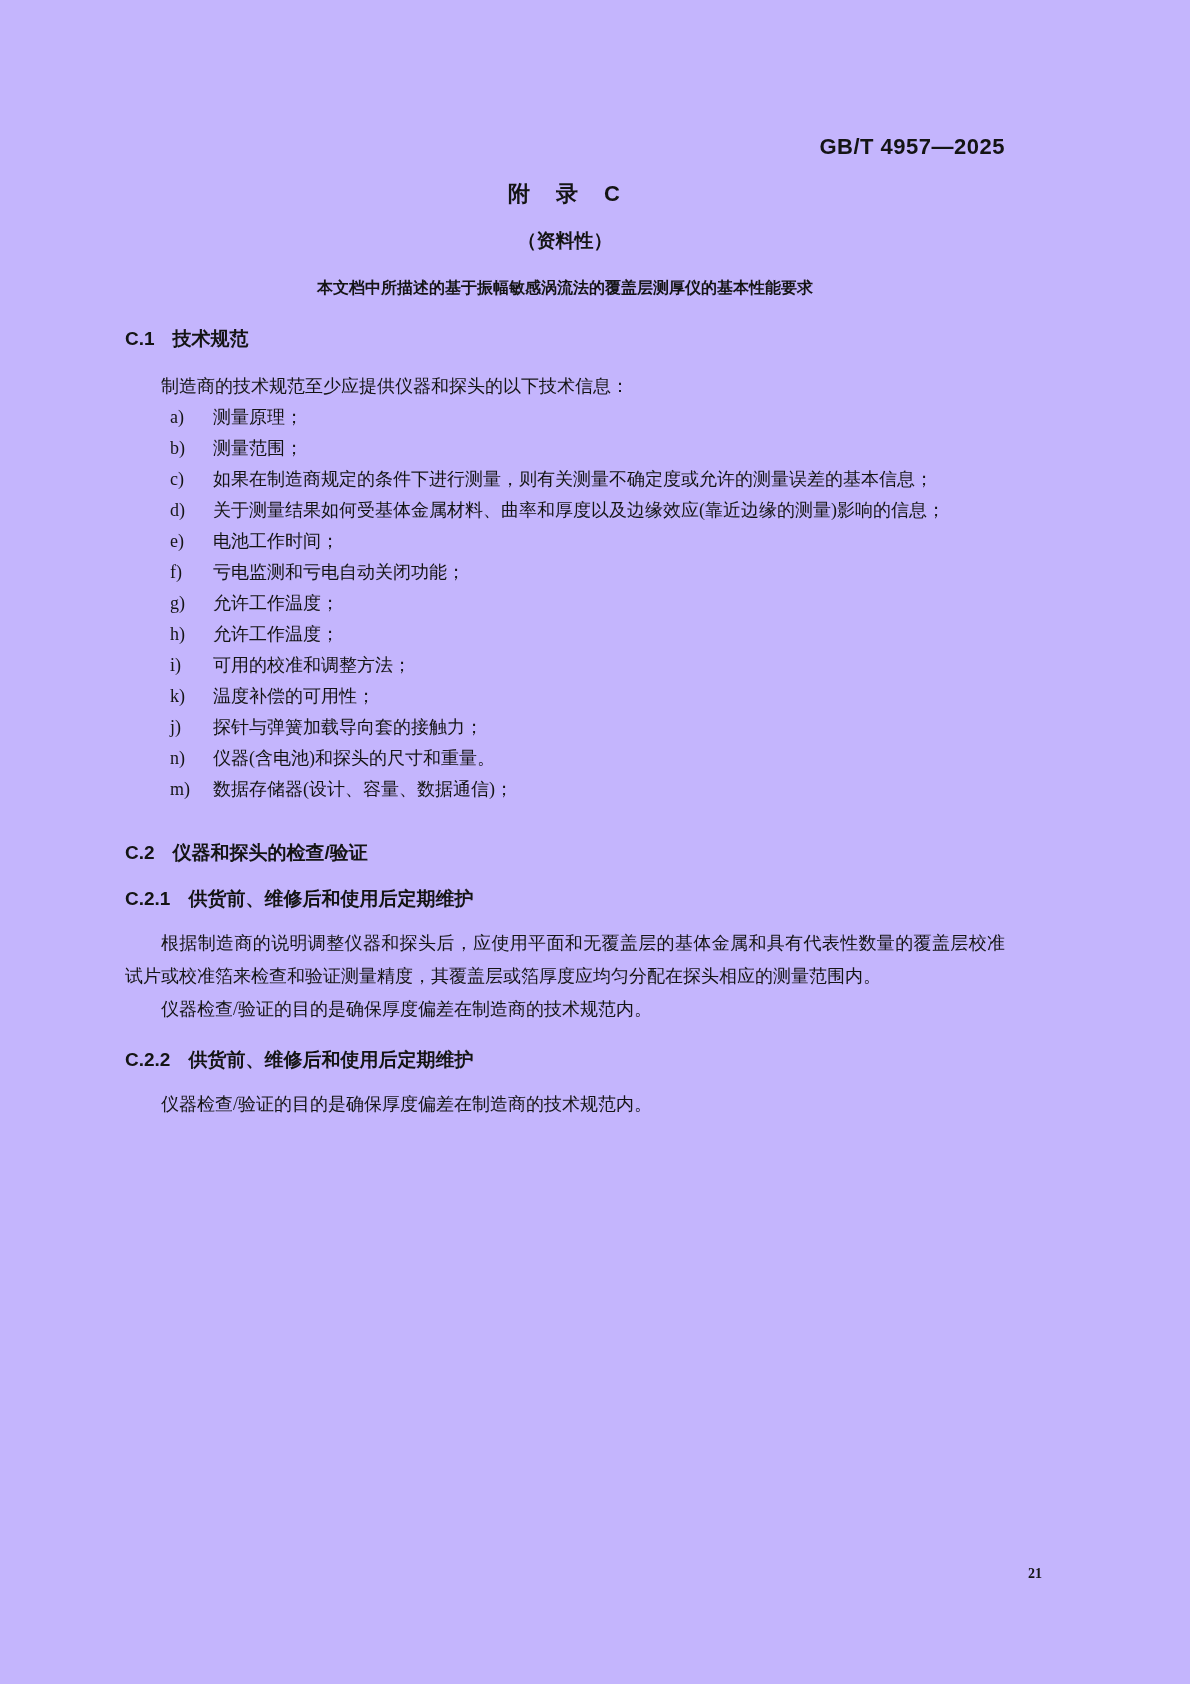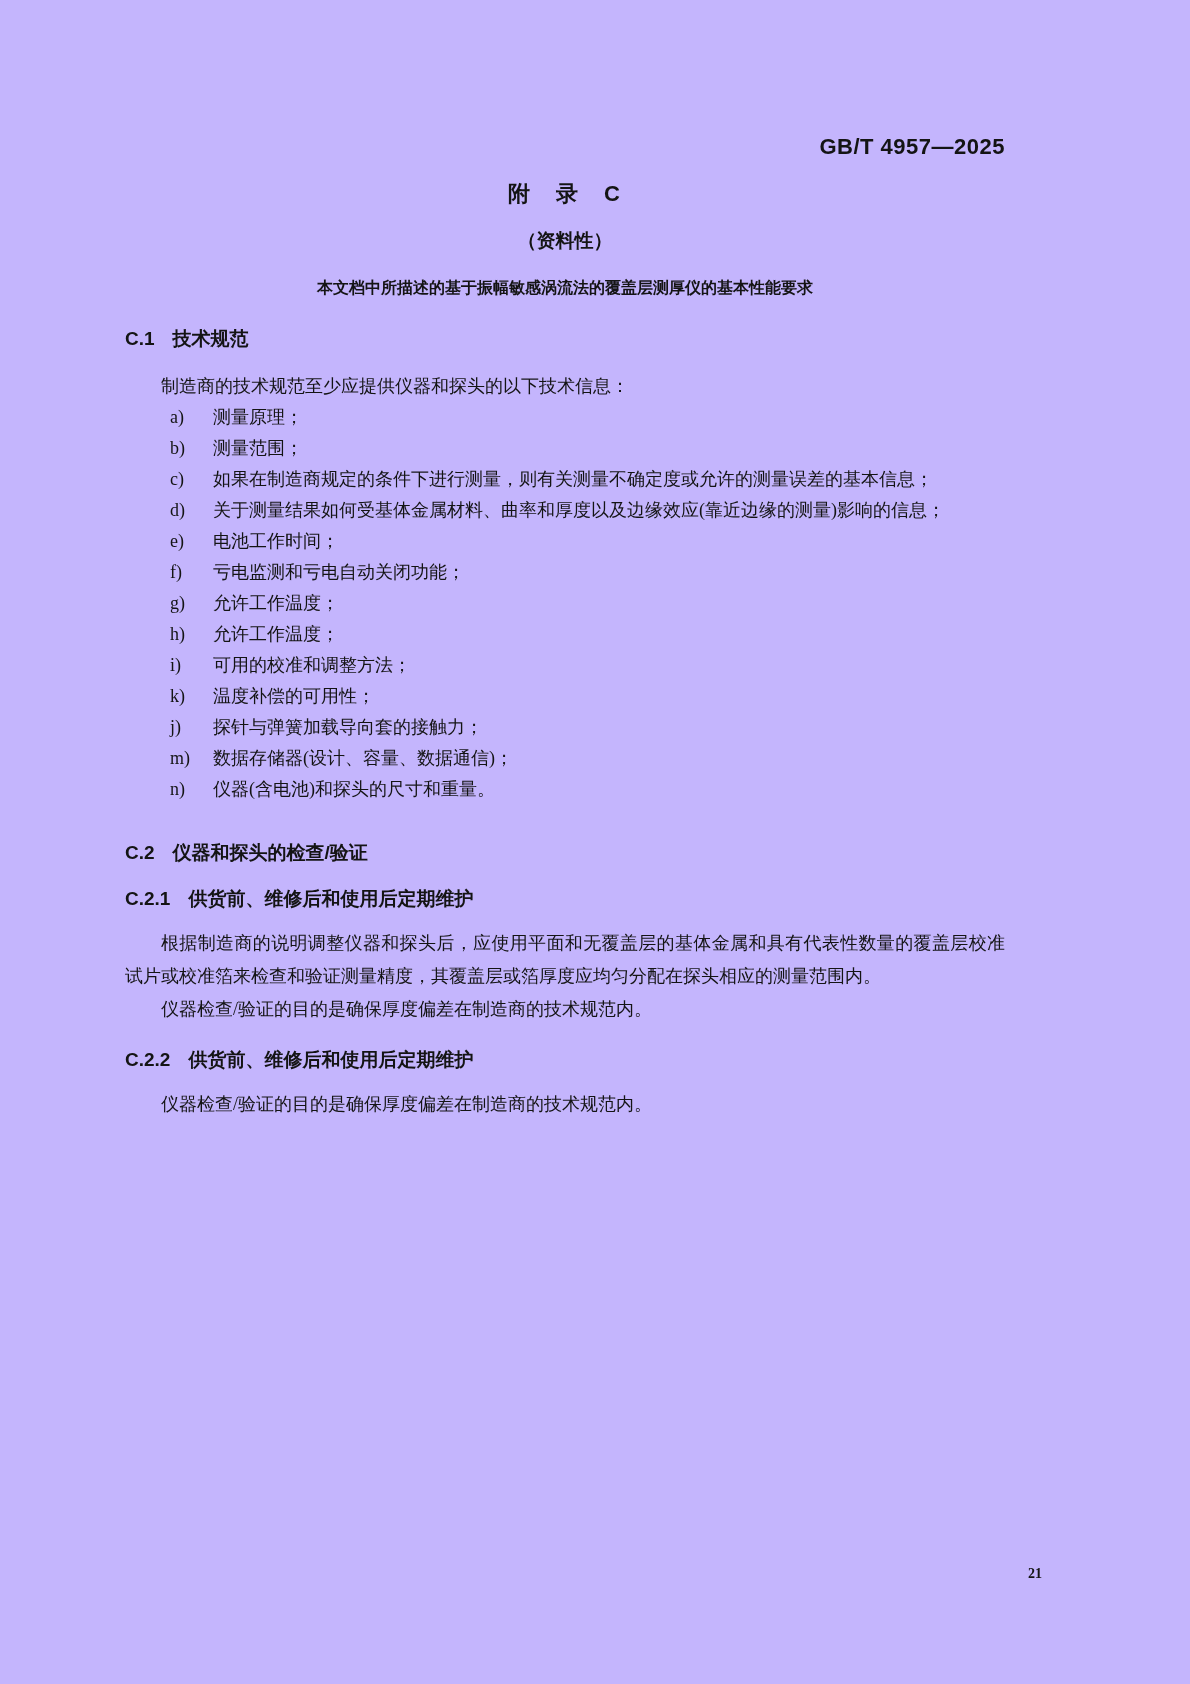--- a/index.html
+++ b/index.html
@@ -115,22 +115,22 @@
     <li><span class="li-label">b)</span><span>测量范围；</span></li>
     <li><span class="li-label">c)</span><span>如果在制造商规定的条件下进行测量，则有关测量不确定度或允许的测量误差的基本信息；</span></li>
     <li><span class="li-label">d)</span><span>关于测量结果如何受基体金属材料、曲率和厚度以及边缘效应(靠近边缘的测量)影响的信息；</span></li>
     <li><span class="li-label">e)</span><span>电池工作时间；</span></li>
     <li><span class="li-label">f)</span><span>亏电监测和亏电自动关闭功能；</span></li>
     <li><span class="li-label">g)</span><span>允许工作温度；</span></li>
     <li><span class="li-label">h)</span><span>允许工作温度；</span></li>
     <li><span class="li-label">i)</span><span>可用的校准和调整方法；</span></li>
     <li><span class="li-label">k)</span><span>温度补偿的可用性；</span></li>
     <li><span class="li-label">j)</span><span>探针与弹簧加载导向套的接触力；</span></li>
+    <li><span class="li-label">n)</span><span>仪器(含电池)和探头的尺寸和重量。</span></li>
     <li><span class="li-label">m)</span><span>数据存储器(设计、容量、数据通信)；</span></li>
-    <li><span class="li-label">n)</span><span>仪器(含电池)和探头的尺寸和重量。</span></li>
   </ol>
 
   <div class="sec-heading major">
     <span class="sec-num">C.2</span><span>仪器和探头的检查/验证</span>
   </div>
 
   <div class="sec-heading sub">
     <span class="sec-num">C.2.1</span><span>供货前、维修后和使用后定期维护</span>
   </div>
 

